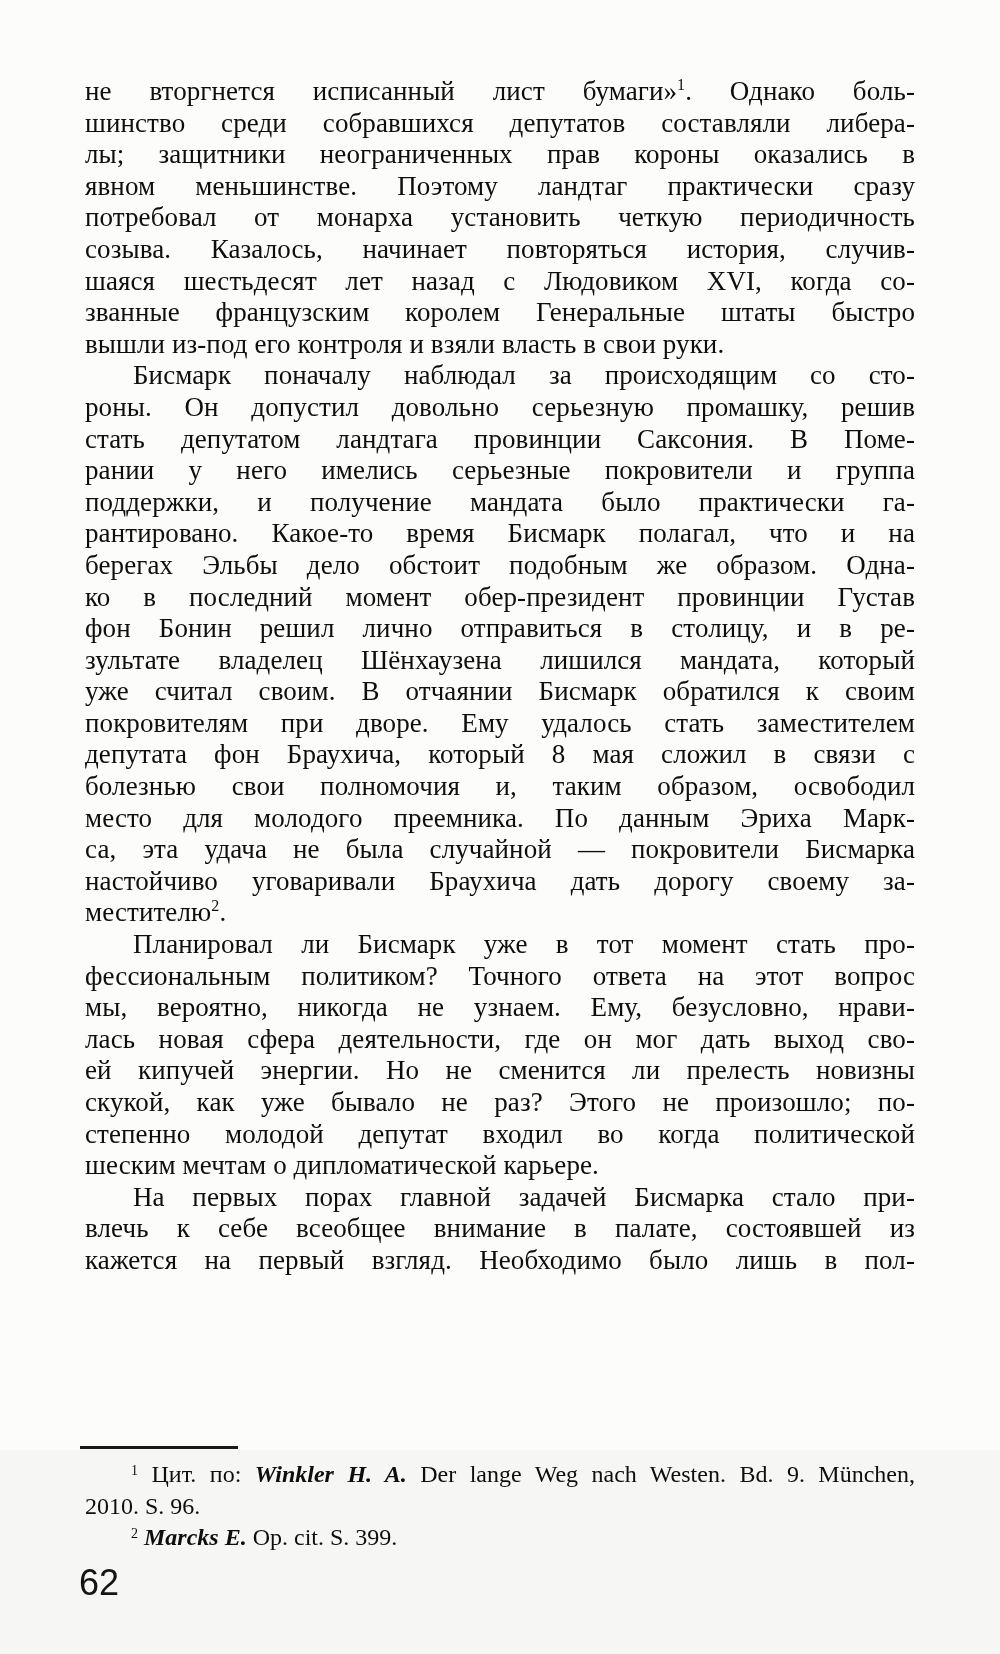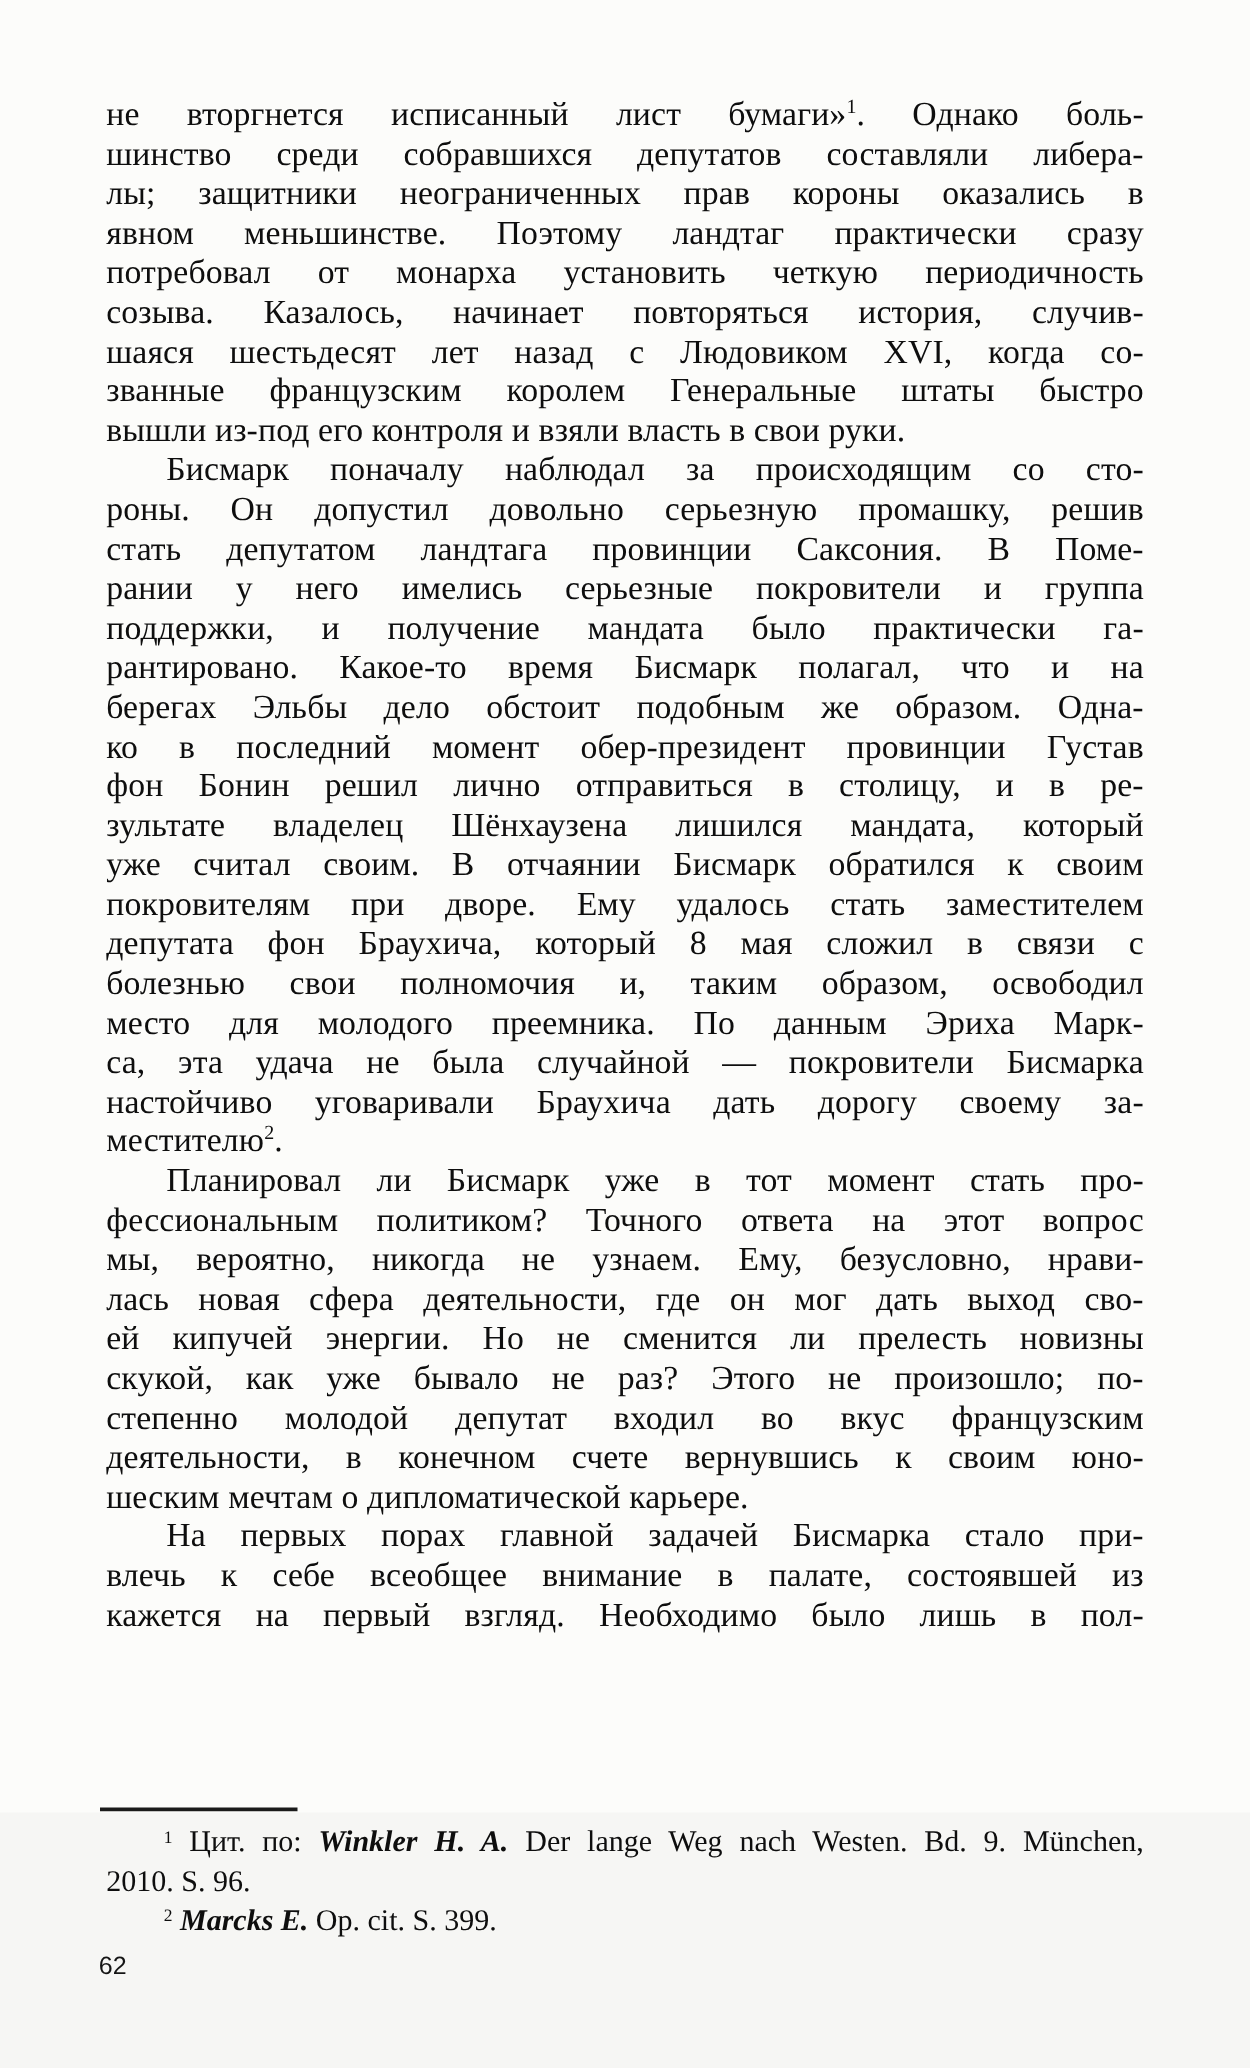--- a/index.html
+++ b/index.html
@@ -69,21 +69,21 @@
     text-align: center;
     text-align-last: left;
   }
   .fn-line sup { font-size: 14px; top: -7px; }
   .fn-line i { font-style: italic; font-weight: bold; }
   .page-number {
     position: absolute;
     left: 79px;
     top: 1562px;
     font-family: "Liberation Sans", sans-serif;
-    font-size: 20px;
+    font-size: 36px;
     color: #141414;
   }
 </style>
 </head>
 <body>
 
 <div class="page">
 
   <div class="body-text">
     <div class="line"><span>не вторгнется исписанный лист бумаги»</span><sup>1</sup><span>. Однако боль-</span></div>
@@ -112,22 +112,21 @@
     <div class="line">место для молодого преемника. По данным Эриха Марк-</div>
     <div class="line">са, эта удача не была случайной — покровители Бисмарка</div>
     <div class="line">настойчиво уговаривали Браухича дать дорогу своему за-</div>
     <div class="line end"><span>местителю</span><sup>2</sup><span>.</span></div>
     <div class="line indent">Планировал ли Бисмарк уже в тот момент стать про-</div>
     <div class="line">фессиональным политиком? Точного ответа на этот вопрос</div>
     <div class="line">мы, вероятно, никогда не узнаем. Ему, безусловно, нрави-</div>
     <div class="line">лась новая сфера деятельности, где он мог дать выход сво-</div>
     <div class="line">ей кипучей энергии. Но не сменится ли прелесть новизны</div>
     <div class="line">скукой, как уже бывало не раз? Этого не произошло; по-</div>
-    <div class="line">степенно молодой депутат входил во вкус французским</div>
-    <div class="line">деятельности, в конечном счете вернувшись к своим юно-</div>
+    <div class="line">степенно молодой депутат входил во когда политической</div>
     <div class="line end">шеским мечтам о дипломатической карьере.</div>
     <div class="line indent">На первых порах главной задачей Бисмарка стало при-</div>
     <div class="line">влечь к себе всеобщее внимание в палате, состоявшей из</div>
     <div class="line">кажется на первый взгляд. Необходимо было лишь в пол-</div>
   </div>
 
   <div class="footnote-rule"></div>
 
   <div class="footnotes">
     <div class="fn-line fn-first"><sup>1</sup> <span>Цит. по: </span><i>Winkler H. A.</i><span> Der lange Weg nach Westen. Bd. 9. München,</span></div>

